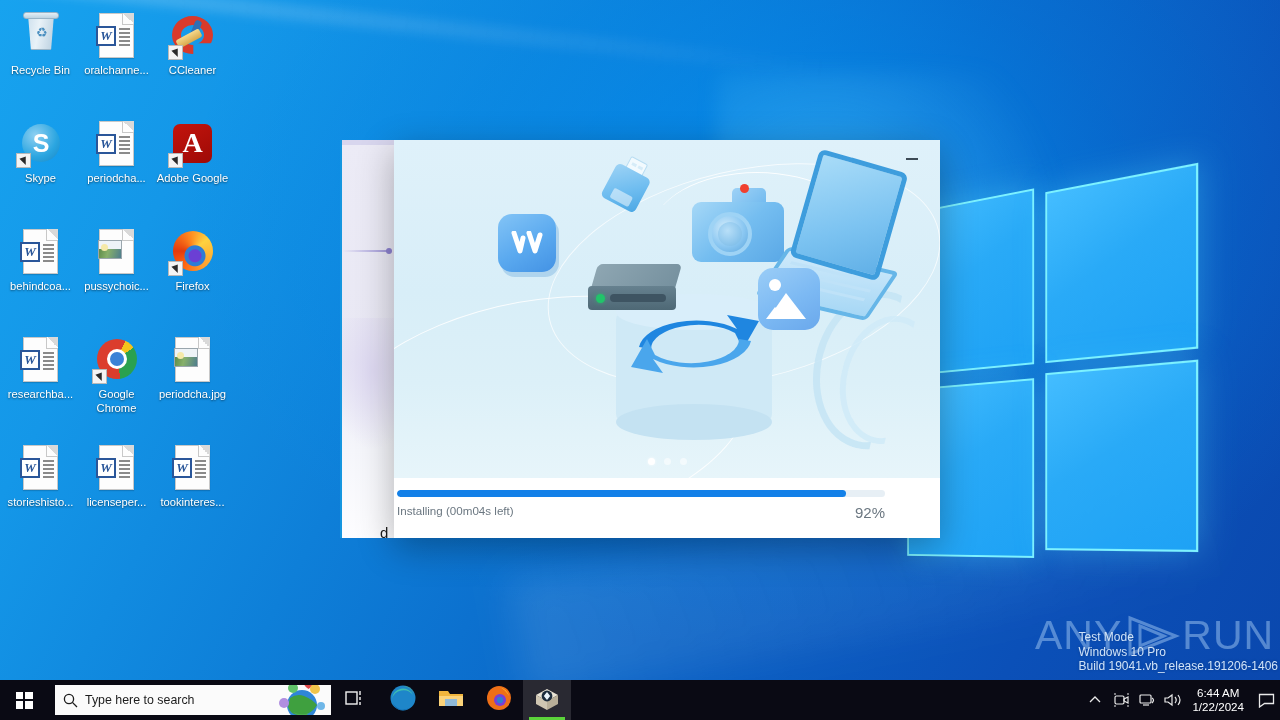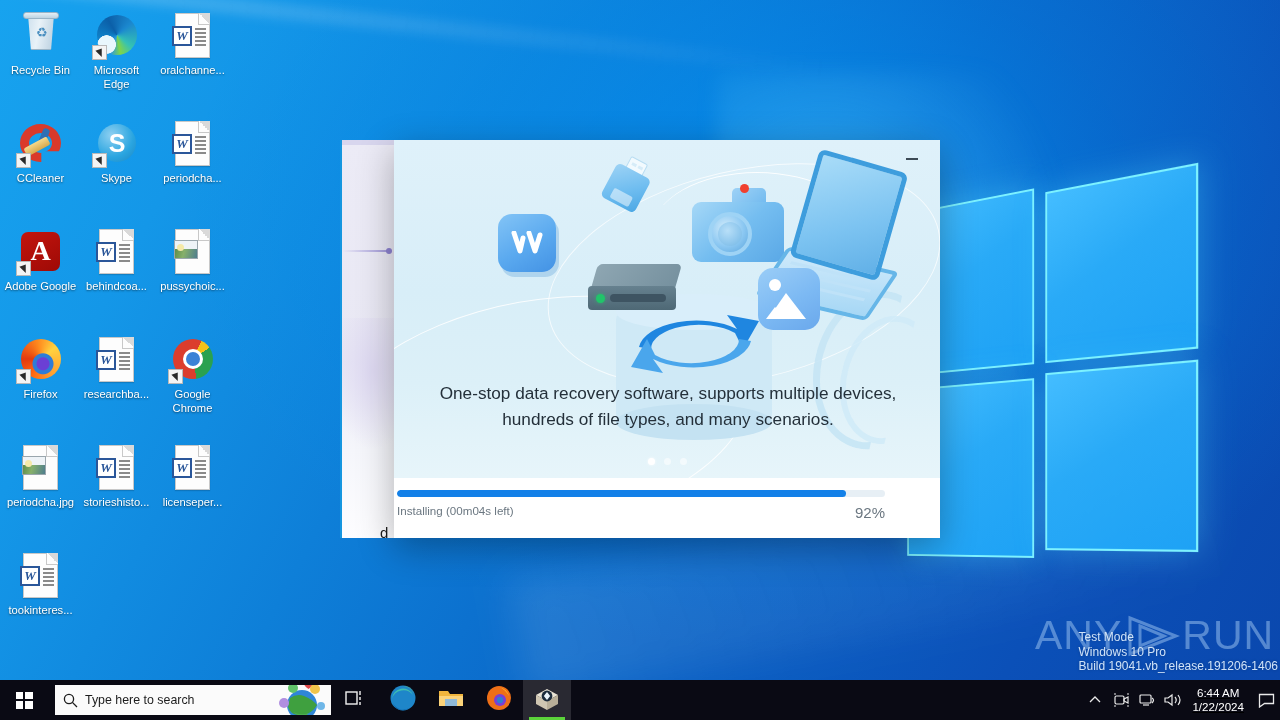--- a/index.html
+++ b/index.html
@@ -532,21 +532,21 @@
   }
   .tbbtn {
     width:48px; height:40px; display:flex; align-items:center; justify-content:center;
     position:relative;
   }
   .tbbtn.active { background: rgba(255,255,255,0.13); }
   .tbbtn.active:after {
     content:""; position:absolute; left:6px; right:6px; bottom:0; height:3px; background:#5bd33a;
   }
   #tray {
-    margin-left:auto; display:flex; align-items:center; height:40px;text-decoration:underline;
+    margin-left:auto; display:flex; align-items:center; height:40px;
   }
   #tray .ic { width:26px; height:40px; display:flex; align-items:center; justify-content:center; }
   #clock {
     color:#fff; font-size:11.6px; line-height:14px; text-align:center;
     padding: 0 8px 0 6px; 
   }
   #action { width:28px; height:40px; display:flex; align-items:center; justify-content:center; }
 </style>
 </head>
 <body>
@@ -584,28 +584,20 @@
 
   <div class="dicon">
     <div class="glyph">
       <div class="bin"></div>
         <div class="binlid"></div>
         <div class="binrec">♻</div>
     </div>
     <div class="lbl">Recycle Bin</div>
   </div>
 
-  <div class="dicon">
-    <div class="glyph">
-      <div class="edge"></div>
-        <div class="edgecrescent"></div>
-      <div class="shortcut-arrow"></div>
-    </div>
-    <div class="lbl">Microsoft Edge</div>
-  </div>
 
   <div class="dicon">
     <div class="glyph">
       <div class="docpage"></div>
         <div class="wmark">W</div>
       <div class="wlines">
           <i></i>
           <i></i>
           <i></i>
           <i></i>
@@ -845,21 +837,20 @@
           <polygon points="20,2 40,28 2,28" fill="#ffffff"></polygon>
           <polygon points="9,16 20,28 0,28" fill="#ffffff"></polygon>
         </svg>
       </div>
     </div>
 
     <div id="minimize">
       <span></span>
     </div>
 
-    <div id="tagline">One-stop data recovery software, supports multiple devices, hundreds of file types, and many scenarios.</div>
 
     <div id="dots">
       <span class="dot active"></span>
       <span class="dot"></span>
       <span class="dot"></span>
     </div>
   </div>
 
   <div id="footer">
     <div id="track" style="background: rgb(231, 239, 245);">

